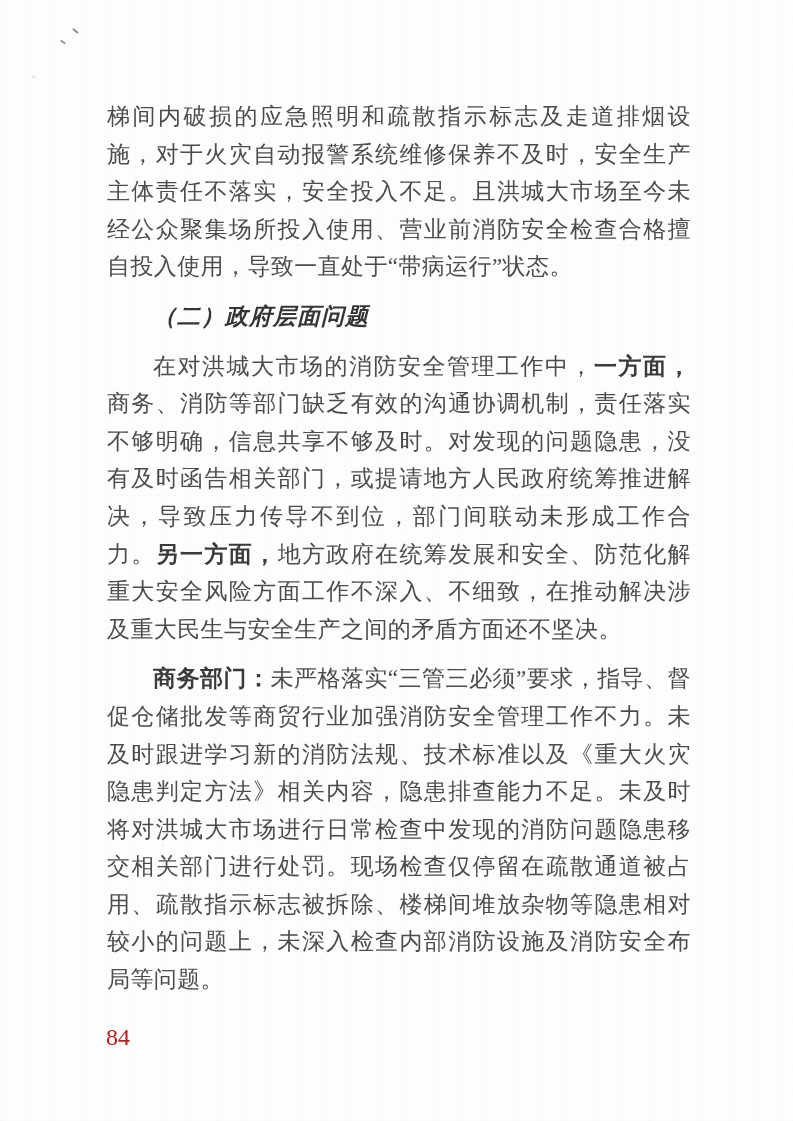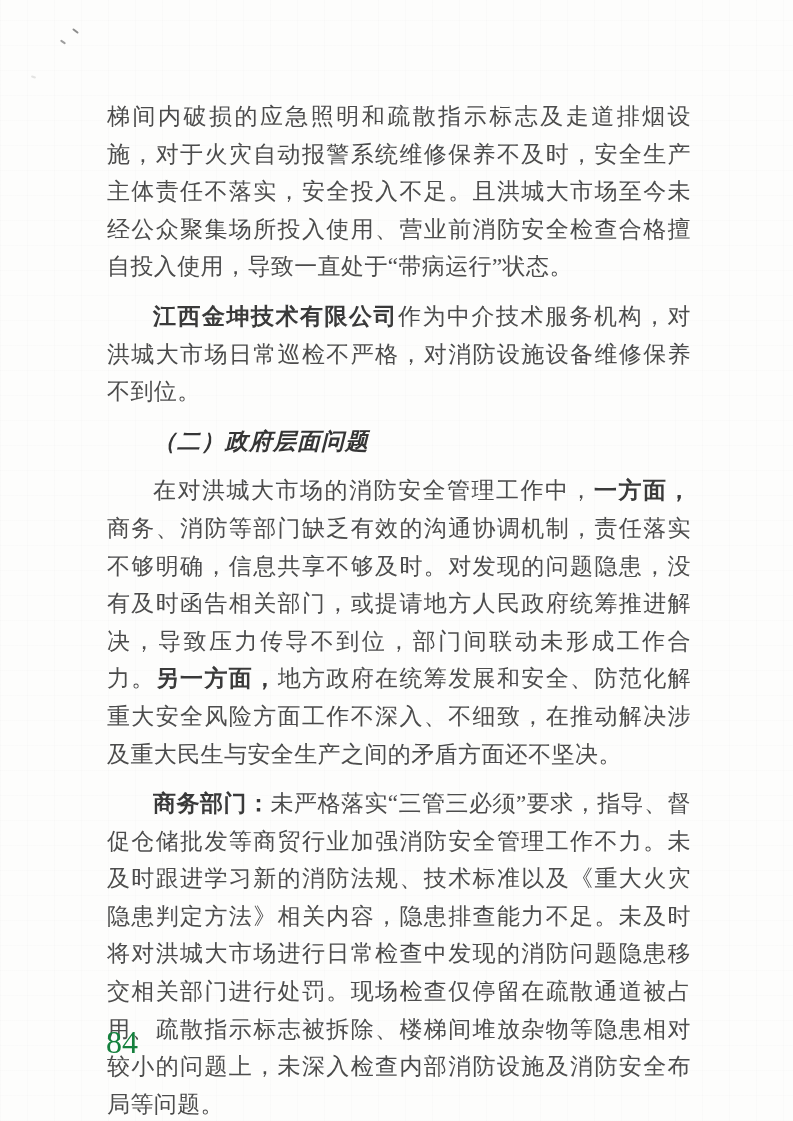--- a/index.html
+++ b/index.html
@@ -46,42 +46,41 @@
     font-weight: 700;
     font-style: italic;
     color: #353535;
     letter-spacing: 1px;
   }
   .page-number {
     position: absolute;
     left: 106px;
     top: 1024px;
     font-family: "Liberation Serif", "DejaVu Serif", serif;
-    font-size: 32px;
-    color: #15803d;
+    font-size: 24px;
+    color: #b91c1c;
   }
   .scan-mark {
     position: absolute;
     background: #8d8d8d;
     border-radius: 2px;
   }
   .scan-mark.m1 { left: 72px; top: 30px; width: 7px; height: 2px; transform: rotate(38deg); }
   .scan-mark.m2 { left: 60px; top: 41px; width: 6px; height: 2px; transform: rotate(34deg); opacity: 0.85; }
   .scan-mark.m3 { left: 31px; top: 76px; width: 5px; height: 2px; transform: rotate(20deg); opacity: 0.22; }
 </style>
 </head>
 <body>
 
 <div class="page">
   <div class="scan-mark m1"></div>
   <div class="scan-mark m2"></div>
   <div class="scan-mark m3"></div>
 
   <main class="text-block">
       <p class="para body"><span class="run">梯间内破损的应急照明和疏散指示标志及走道排烟设施，对于火灾自动报警系统维修保养不及时，安全生产主体责任不落实，安全投入不足。且洪城大市场至今未经公众聚集场所投入使用、营业前消防安全检查合格擅自投入使用，导致一直处于“带病运行”状态。</span></p>
-      <p class="para body indent"><span class="run bold">江西金坤技术有限公司</span><span class="run">作为中介技术服务机构，对洪城大市场日常巡检不严格，对消防设施设备维修保养不到位。</span></p>
       <p class="para heading indent"><span class="run bold">（二）政府层面问题</span></p>
       <p class="para body indent"><span class="run">在对洪城大市场的消防安全管理工作中，</span><span class="run bold">一方面，</span><span class="run">商务、消防等部门缺乏有效的沟通协调机制，责任落实不够明确，信息共享不够及时。对发现的问题隐患，没有及时函告相关部门，或提请地方人民政府统筹推进解决，导致压力传导不到位，部门间联动未形成工作合力。</span><span class="run bold">另一方面，</span><span class="run">地方政府在统筹发展和安全、防范化解重大安全风险方面工作不深入、不细致，在推动解决涉及重大民生与安全生产之间的矛盾方面还不坚决。</span></p>
       <p class="para body indent"><span class="run bold">商务部门：</span><span class="run">未严格落实“三管三必须”要求，指导、督促仓储批发等商贸行业加强消防安全管理工作不力。未及时跟进学习新的消防法规、技术标准以及《重大火灾隐患判定方法》相关内容，隐患排查能力不足。未及时将对洪城大市场进行日常检查中发现的消防问题隐患移交相关部门进行处罚。现场检查仅停留在疏散通道被占用、疏散指示标志被拆除、楼梯间堆放杂物等隐患相对较小的问题上，未深入检查内部消防设施及消防安全布局等问题。</span></p>
     </main>
 
   <div class="page-number">84</div>
 </div>
 
 </body></html>

